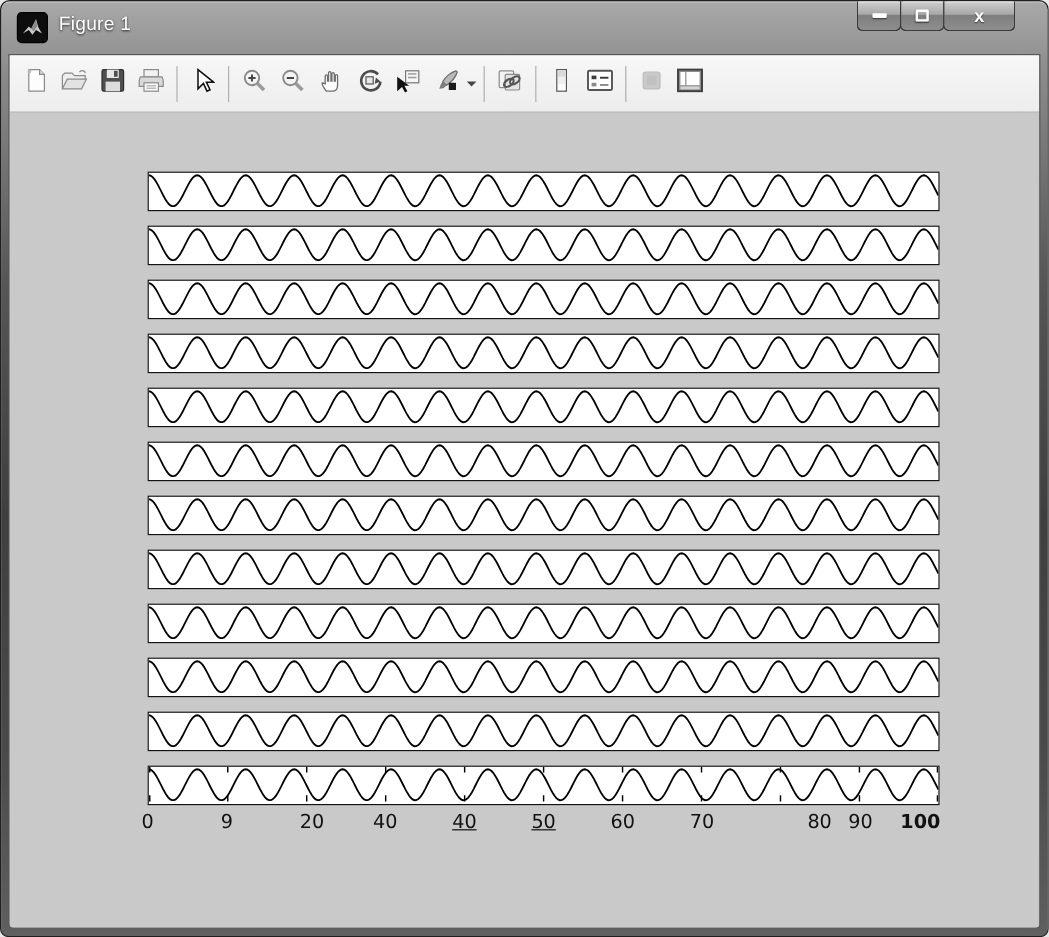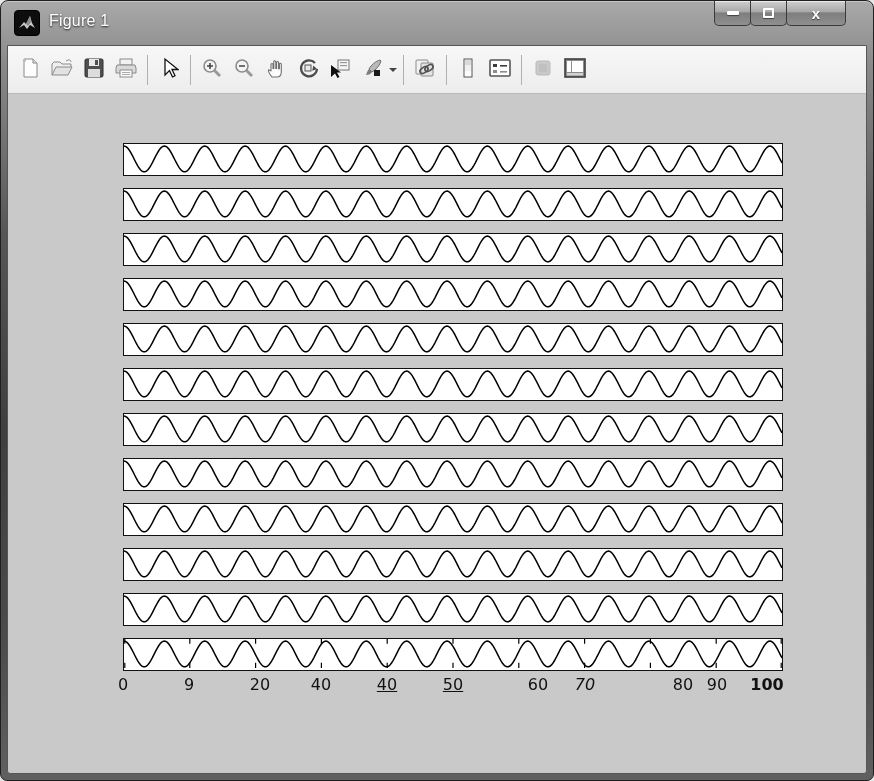--- a/index.html
+++ b/index.html
@@ -326,22 +326,22 @@
             </svg>
           </div>
         </div>
       <div class="xlabels" style="top: 581px;">
           <span class="xlabel" style="left: 0px;">0</span>
           <span class="xlabel" style="left: 66px;">9</span>
           <span class="xlabel" style="left: 137px;">20</span>
           <span class="xlabel" style="left: 198px;">40</span>
           <span class="xlabel" style="left: 264px; text-decoration: underline;">40</span>
           <span class="xlabel" style="left: 330px; text-decoration: underline;">50</span>
-          <span class="xlabel" style="left: 396px; margin-left: 19px;">60</span>
-          <span class="xlabel" style="left: 462px; font-style: italic;">70</span>
+          <span class="xlabel" style="left: 396px;">60</span>
+          <span class="xlabel" style="left: 462px;">70</span>
           <span class="xlabel" style="left: 528px; margin-left: 32px;">80</span>
           <span class="xlabel" style="left: 594px;">90</span>
           <span class="xlabel" style="left: 644px; font-weight: bold;">100</span>
         </div>
     </div>
 
   </div>
 </div>
 
 </body></html>

